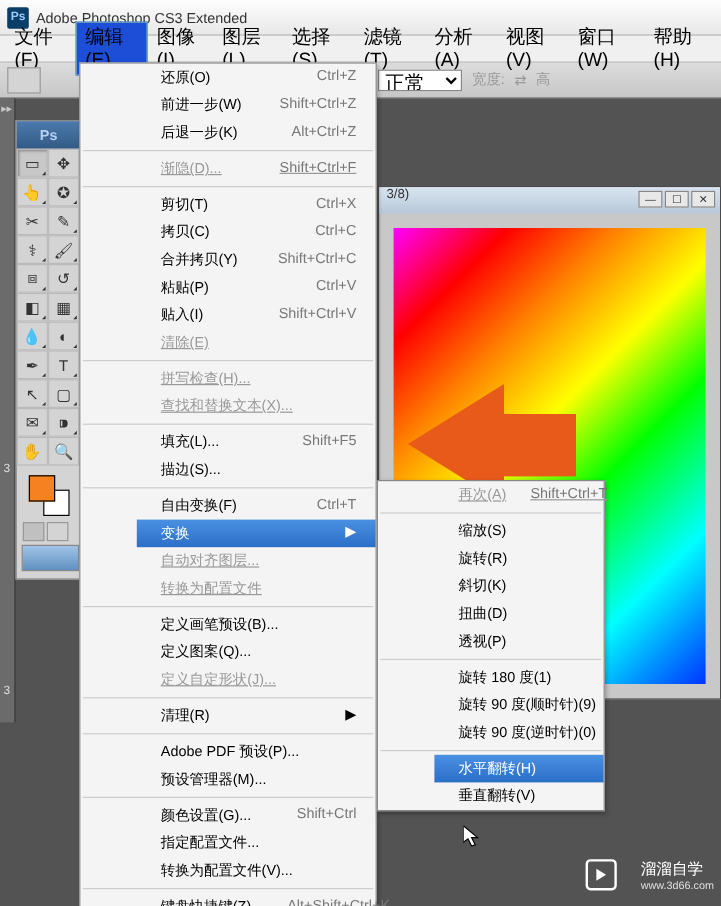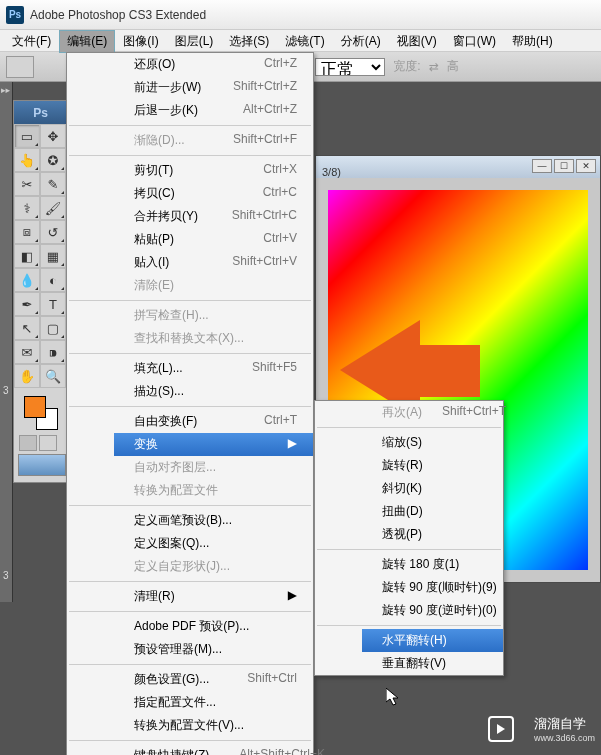--- a/index.html
+++ b/index.html
@@ -1,23 +1,23 @@
 <!DOCTYPE html>
 <html><head>
 <meta charset="utf-8">
 <style>
 * { margin: 0; padding: 0; box-sizing: border-box; font-family: "Microsoft YaHei", Arial, sans-serif; }
 body { width: 601px; height: 755px; background: #535353; overflow: hidden; position: relative; }
 
 .titlebar { height: 30px; background: linear-gradient(#fdfdfd, #e8e8e8); border-bottom: 1px solid #ccc; display: flex; align-items: center; padding: 0 6px; font-size: 12px; color: #333; }
 .ps-icon { width: 18px; height: 18px; background: #0a3e66; color: #9cf; font-weight: bold; font-size: 10px; display: flex; align-items: center; justify-content: center; margin-right: 6px; border-radius: 2px; }
 
-.menubar { height: 22px; background: #f0f0f0; border-bottom: 1px solid #ccc; display: flex; align-items: flex-start; padding: 0 4px; font-size: 12px; }
+.menubar { height: 22px; background: #f0f0f0; border-bottom: 1px solid #ccc; display: flex; align-items: center; padding: 0 4px; font-size: 16px; }
 .menubar .mi { padding: 3px 8px; cursor: default; }
-.menubar .mi.active { background: #a3a3a3; border: 1px solid #7ab; padding: 2px 7px; }
+.menubar .mi.active { background: #1d4ed8; border: 1px solid #7ab; padding: 2px 7px; }
 
 .optbar { height: 30px; background: linear-gradient(#dcdcdc, #c7c7c7); border-bottom: 1px solid #9a9a9a; display: flex; align-items: center; padding: 0 6px; font-size: 12px; color: #555; gap: 8px; }
 .opt-icon { width: 28px; height: 22px; background: #d4d4d4; border: 1px solid #999; }
 .opt-select { width: 70px; height: 18px; border: 1px solid #888; background: #fff; font-size: 17px; }
 .opt-disabled { color: #999; }
 
 .sidebar-narrow { position: absolute; left: 0; top: 82px; width: 13px; height: 520px; background: #6b6b6b; border-right: 1px solid #333; }
 .sidebar-arrow { position: absolute; left: 1px; top: 85px; color: #ccc; font-size: 9px; }
 
 .toolbox { position: absolute; left: 13px; top: 100px; width: 55px; background: #d4d4d4; border: 1px solid #888; }
@@ -32,29 +32,29 @@
 .fg-sw { width: 22px; height: 22px; background: #f58220; border: 1px solid #000; position: absolute; top: 0; left: 0; z-index: 2; }
 .bg-sw { width: 22px; height: 22px; background: #fff; border: 1px solid #000; position: absolute; bottom: 0; right: 0; }
 .qm-row { display: flex; }
 .qm { width: 18px; height: 16px; border: 1px solid #999; margin: 1px; }
 .qm.a { background: #c0c0c0; }
 .screen-btn { width: 48px; height: 22px; background: linear-gradient(#a0c4e8,#6090c0); border: 1px solid #888; margin: 2px auto; }
 
 .ruler-num { position: absolute; left: 3px; color: #ddd; font-size: 10px; }
 
 .docwin { position: absolute; left: 315px; top: 155px; width: 286px; background: #c8c8c8; border: 1px solid #4a4a4a; }
-.docwin-title { height: 22px; background: linear-gradient(#d8e4f0,#b8c8da); display: flex; align-items: flex-end; padding: 0 6px; font-size: 11px; color: #333; }
+.docwin-title { height: 22px; background: linear-gradient(#d8e4f0,#b8c8da); display: flex; align-items: flex-start; padding: 0 6px; font-size: 11px; color: #333; }
 .docwin-btns { position: absolute; right: 4px; top: 3px; display: flex; gap: 2px; }
 .docwin-btn { width: 20px; height: 14px; background: #e8e8e8; border: 1px solid #888; font-size: 9px; display: flex; align-items: center; justify-content: center; }
 .canvas { height: 380px; margin: 12px; background: linear-gradient(135deg, #ff00ff 0%, #ff0000 15%, #ff8800 30%, #ffff00 45%, #00ff00 60%, #00ffff 80%, #0033ff 100%); }
 
 .menu { position: absolute; background: #f4f4f4; border: 1px solid #888; box-shadow: 2px 2px 4px rgba(0,0,0,0.3); font-size: 12px; z-index: 100; }
 .menu .item { display: flex; justify-content: space-between; padding: 3px 16px 3px 20px; white-space: nowrap; margin-left: 47px; }
 .menu .item.hl { background: linear-gradient(#4a90e2, #2b6fc7); color: #fff; }
-.menu .item.dis { color: #999; }
+.menu .item.dis { color: #999; text-decoration: underline; }
 .menu .sep { height: 1px; background: #ccc; margin: 3px 2px; }
 .menu .sc { color: #777; margin-left: 20px; }
 .menu .sub-ind { margin-left: 12px; }
 
 .menu1 { left: 66px; top: 52px; width: 248px; }
 .menu2 { left: 314px; top: 400px; width: 190px; }
 
 .arrow-big { position: absolute; width: 0; height: 0; }
 .arrow1 { left: 340px; top: 320px; border-top: 50px solid transparent; border-bottom: 50px solid transparent; border-right: 80px solid #e85a1a; }
 .arrow1-body { position: absolute; left: 420px; top: 345px; width: 60px; height: 52px; background: #e85a1a; }

